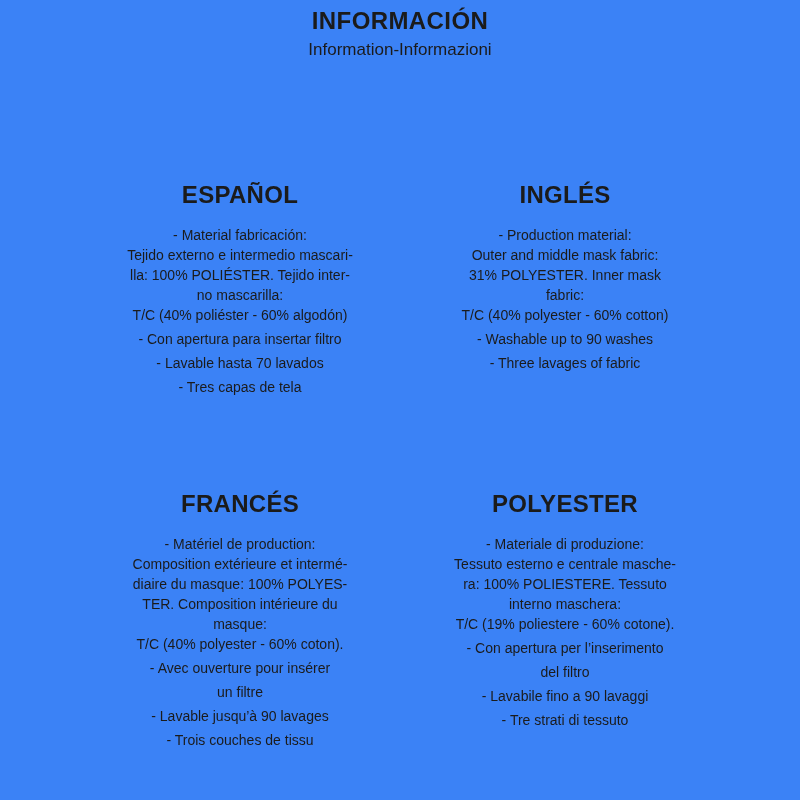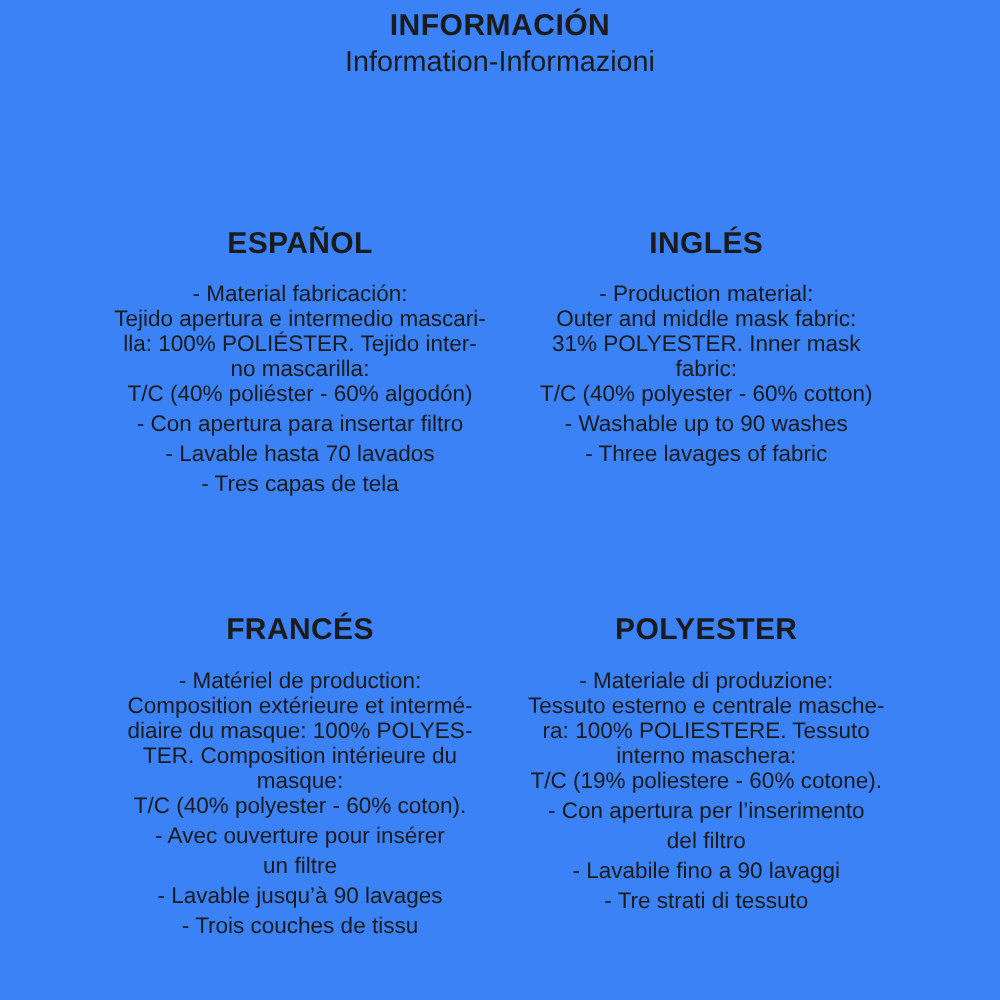--- a/index.html
+++ b/index.html
@@ -23,41 +23,41 @@
     width: 800px;
     text-align: center;
   }
   .title {
     font-size: 24px;
     font-weight: bold;
     line-height: 30px;
     letter-spacing: 0.4px;
   }
   .subtitle {
-    font-size: 23px;
+    font-size: 17px;
     line-height: 27px;
   }
   .sec {
     position: absolute;
     width: 330px;
     text-align: center;
   }
   .sec-es { left: 75px;  top: 183px; }
   .sec-en { left: 400px; top: 183px; }
   .sec-fr { left: 75px;  top: 492px; }
   .sec-it { left: 400px; top: 492px; }
   .sec h2 {
     margin: 0 0 18px 0;
     font-size: 24px;
     font-weight: bold;
     line-height: 24px;
     letter-spacing: 0.3px;
   }
   .line {
-    font-size: 18px;
+    font-size: 14px;
     line-height: 20px;
     white-space: nowrap;
     text-align: center;
   }
   .bullets .line {
     margin-top: 4px;
   }
 </style>
 </head>
 <body>
@@ -66,21 +66,21 @@
 
   <header class="title-block">
     <div class="title">INFORMACIÓN</div>
     <div class="subtitle">Information-Informazioni</div>
   </header>
 
   <section class="sec sec-es">
     <h2>ESPAÑOL</h2>
     <div class="para">
       <div class="line">- Material fabricación:</div>
-      <div class="line">Tejido apertura e intermedio mascari-</div>
+      <div class="line">Tejido externo e intermedio mascari-</div>
       <div class="line">lla: 100% POLIÉSTER. Tejido inter-</div>
       <div class="line">no mascarilla:</div>
       <div class="line">T/C (40% poliéster - 60% algodón)</div>
     </div>
     <div class="bullets">
       <div class="line">- Con apertura para insertar filtro</div>
       <div class="line">- Lavable hasta 70 lavados</div>
       <div class="line">- Tres capas de tela</div>
     </div>
   </section>

